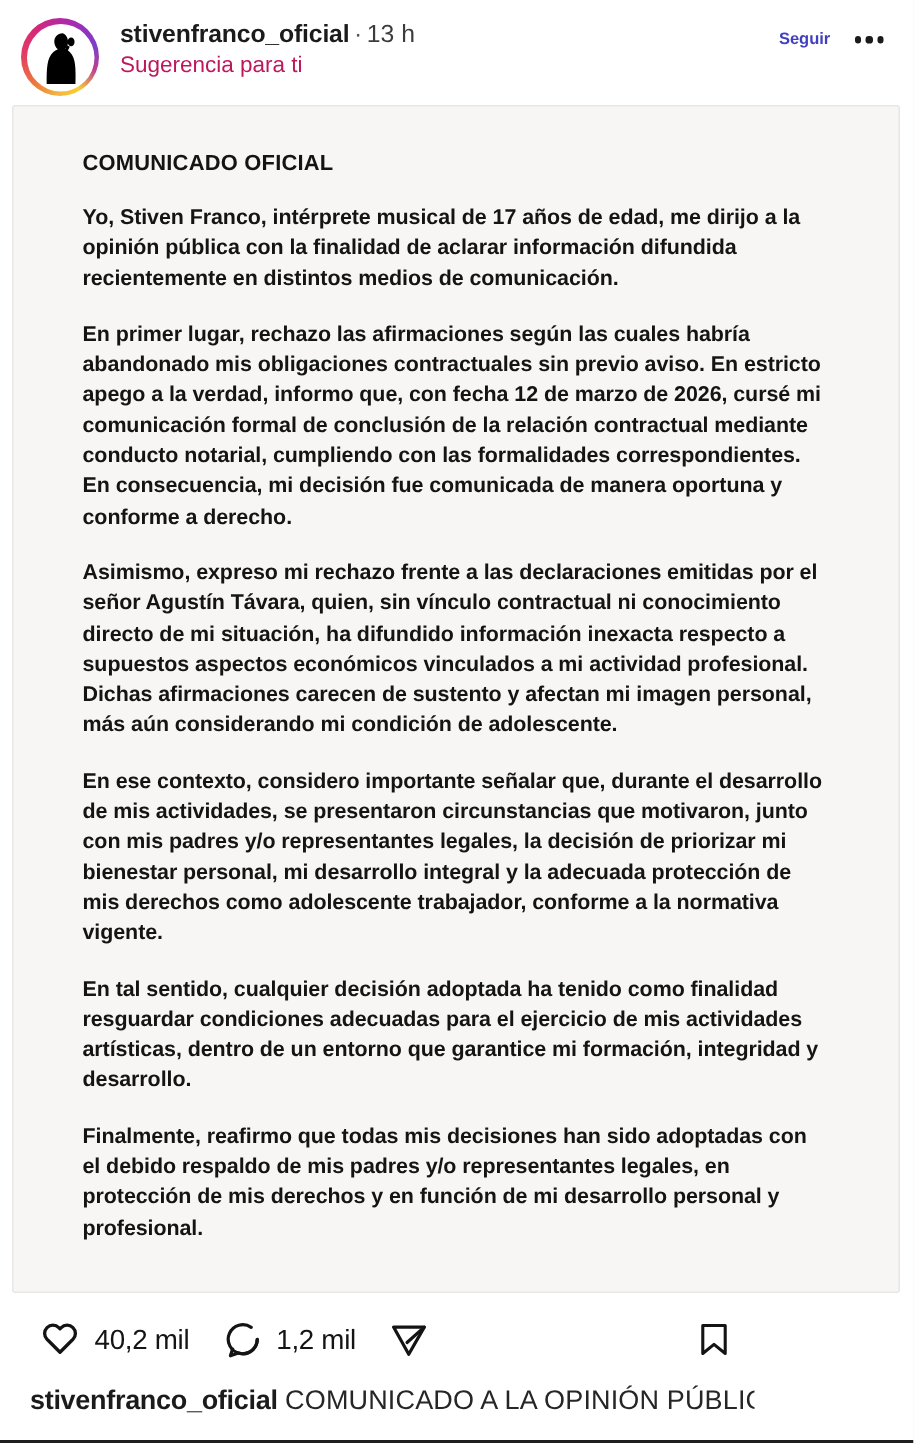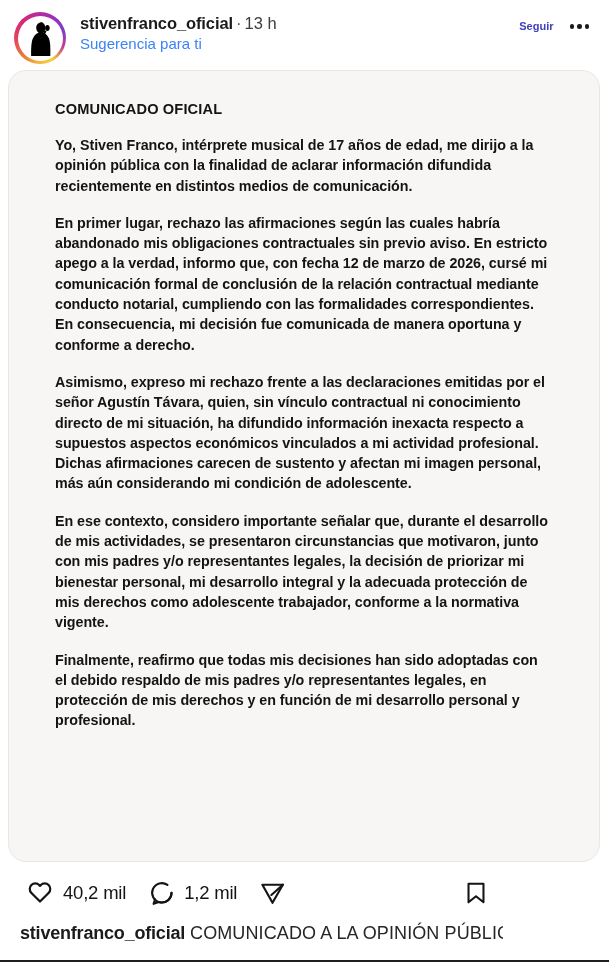--- a/index.html
+++ b/index.html
@@ -83,21 +83,21 @@
     font-weight: normal;
   }
   .time-ago {
     color: #3c3c3c;
     font-weight: normal;
     text-align: center;
   }
   .header-line2 {
     font-size: 15px;
     line-height: 20px;
-    color: #3b82f6;
+    color: #be185d;
     margin-top: 1px;
   }
   .header-actions {
     display: flex;
     align-items: center;
     gap: 14px;
     padding-top: 10px;
     padding-right: 6px;
     flex: 0 0 auto;
   }
@@ -129,21 +129,21 @@
 
   
   .post-media {
     position: absolute;
     left: 8px;
     top: 70px;
     width: 592px;
     height: 792px;
     background: #f7f6f4;
     border: 1px solid #e8e7e5;
-    border-radius: 18px;
+    border-radius: 2px;
     box-sizing: border-box;
     overflow: hidden;
   }
   .statement {
     padding: 30px 46px 20px 46px;
     box-sizing: border-box;
   }
   .st-title {
     font-size: 14.6px;
     font-weight: bold;
@@ -258,20 +258,21 @@
   </div>
 </div>
 
 <div class="post-media">
   <div class="statement">
     <div class="st-title">COMUNICADO OFICIAL</div>
     <div class="st-para">Yo, Stiven Franco, intérprete musical de 17 años de edad, me dirijo a la opinión pública con la finalidad de aclarar información difundida recientemente en distintos medios de comunicación.</div>
     <div class="st-para">En primer lugar, rechazo las afirmaciones según las cuales habría abandonado mis obligaciones contractuales sin previo aviso. En estricto apego a la verdad, informo que, con fecha 12 de marzo de 2026, cursé mi comunicación formal de conclusión de la relación contractual mediante conducto notarial, cumpliendo con las formalidades correspondientes. En consecuencia, mi decisión fue comunicada de manera oportuna y conforme a derecho.</div>
     <div class="st-para">Asimismo, expreso mi rechazo frente a las declaraciones emitidas por el señor Agustín Távara, quien, sin vínculo contractual ni conocimiento directo de mi situación, ha difundido información inexacta respecto a supuestos aspectos económicos vinculados a mi actividad profesional. Dichas afirmaciones carecen de sustento y afectan mi imagen personal, más aún considerando mi condición de adolescente.</div>
     <div class="st-para">En ese contexto, considero importante señalar que, durante el desarrollo de mis actividades, se presentaron circunstancias que motivaron, junto con mis padres y/o representantes legales, la decisión de priorizar mi bienestar personal, mi desarrollo integral y la adecuada protección de mis derechos como adolescente trabajador, conforme a la normativa vigente.</div>
+    <div class="st-para">En tal sentido, cualquier decisión adoptada ha tenido como finalidad resguardar condiciones adecuadas para el ejercicio de mis actividades artísticas, dentro de un entorno que garantice mi formación, integridad y desarrollo.</div>
     <div class="st-para">Finalmente, reafirmo que todas mis decisiones han sido adoptadas con el debido respaldo de mis padres y/o representantes legales, en protección de mis derechos y en función de mi desarrollo personal y profesional.</div>
 
   </div>
 </div>
 
 <div class="action-bar">
   <div class="act-group">
 
     <div class="act-item">
       <svg class="icon-svg" width="28" height="28" viewBox="0 0 24 24" fill="none" stroke="#141414" stroke-width="1.9" stroke-linecap="round" stroke-linejoin="round">

